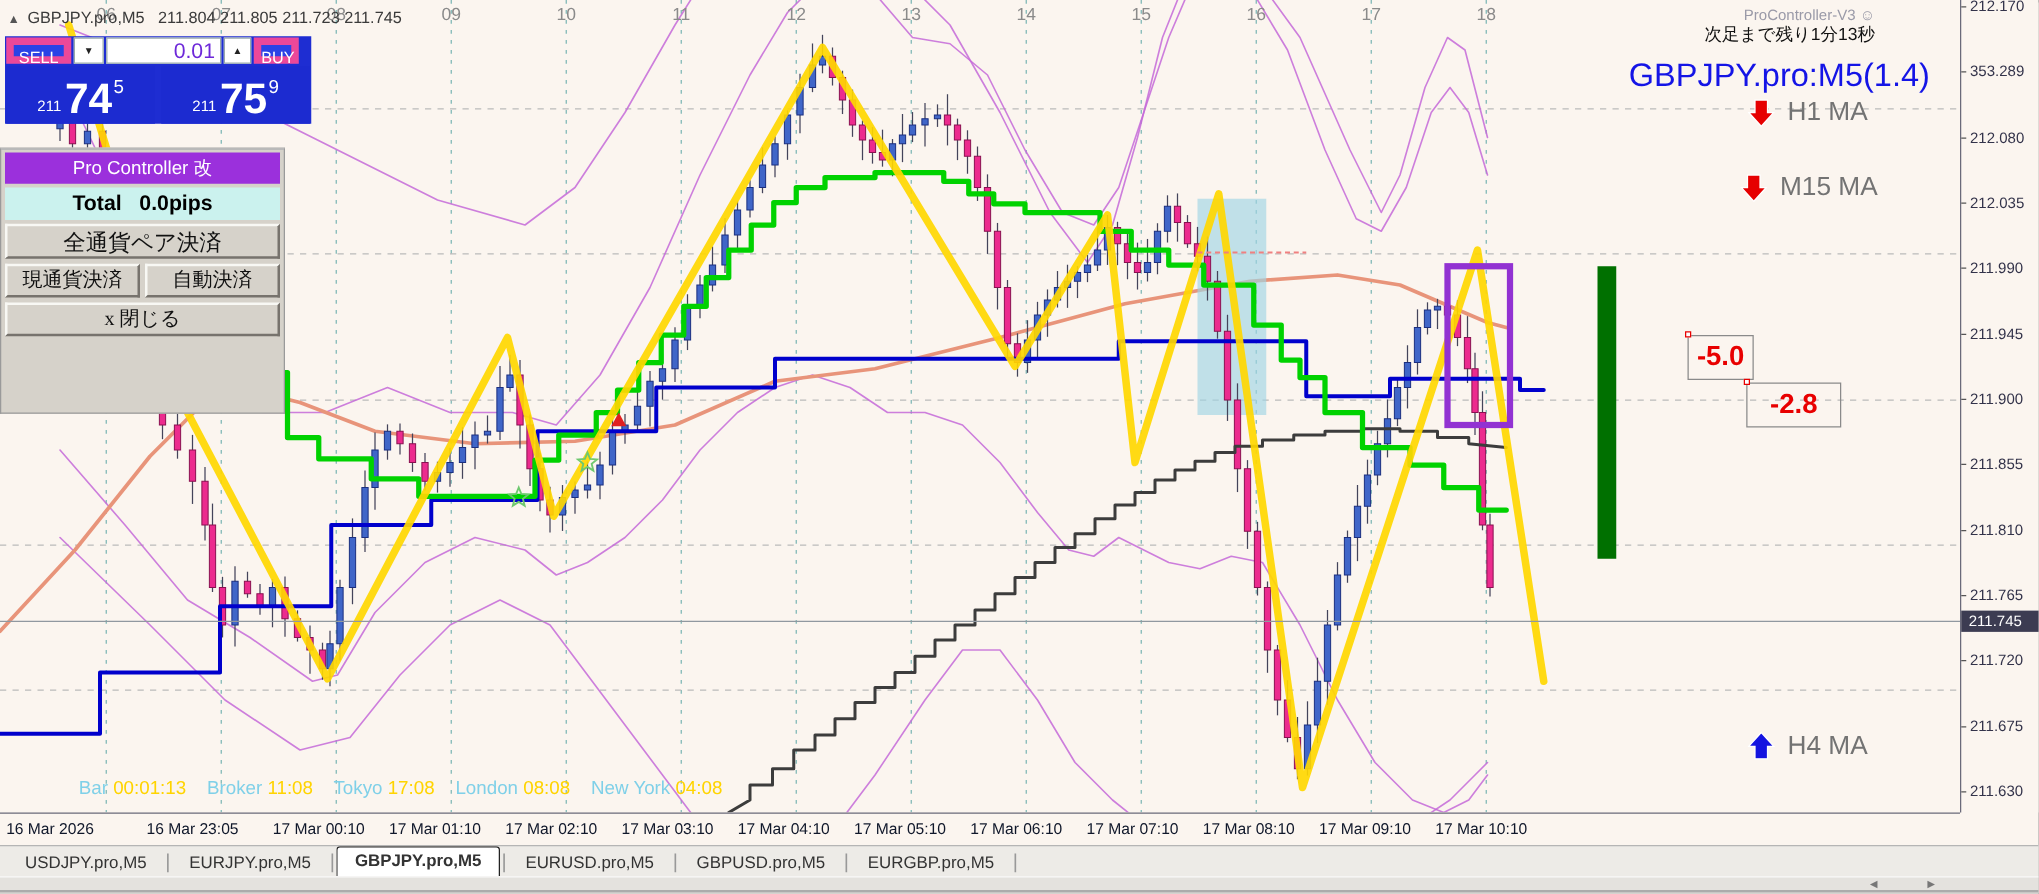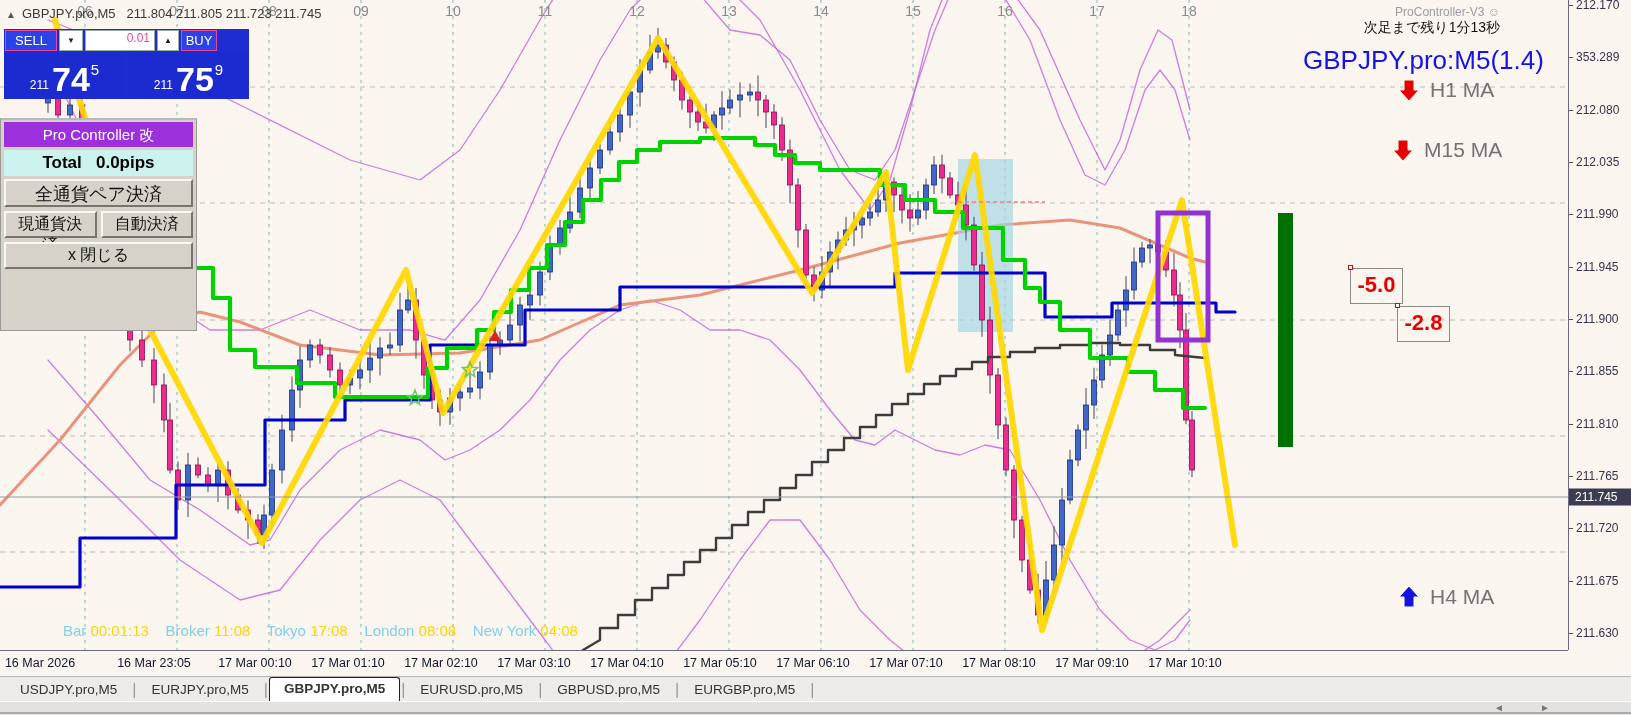--- a/index.html
+++ b/index.html
@@ -22,41 +22,41 @@
   
   #date-row{position:absolute;left:0;top:650px;width:1568px;height:25px;background:#FBF5EF;border-top:1px solid #6a6a7a;}
   .dlabel{position:absolute;top:5px;transform:translateX(-50%);font-size:12.5px;color:#0f172a;white-space:nowrap;}
   
   #session-row{position:absolute;left:63px;top:622px;font-size:15px;white-space:pre;}
   .sess-label{color:#7fd0e8;}
   .sess-value{color:#ffd400;}
   
   #trade-panel{position:absolute;left:4px;top:29px;width:245px;height:70px;background:#1E2DD2;padding:1px;}
   #trade-row1{display:flex;height:21px;gap:2px;}
-  .tbtn{background:#2B42E6;border:1px solid #ec4899;color:#fff;font-size:13px;text-align:center;line-height:19px;}
+  .tbtn{background:#2B42E6;border:6px solid #ec4899;color:#fff;font-size:13px;text-align:center;line-height:19px;}
   #sell-btn{width:52px;} #buy-btn{width:36px;}
   #vol-caret{width:24px;background:#fff;border:1px solid #9aa;color:#222;font-size:8px;text-align:center;line-height:19px;}
-  #vol-input{width:70px;background:#fff;border:1px solid #9aa;color:#ec4899;font-size:12px;text-align:right;padding:0 4px 0 0;}
+  #vol-input{width:92px;background:#fff;border:1px solid #9aa;color:#6d28d9;font-size:17px;text-align:right;padding:0 4px 0 0;}
   #vol-up{width:22px;background:#fff;border:1px solid #9aa;color:#222;font-size:8px;text-align:center;line-height:19px;}
   #trade-prices{display:flex;margin-top:2px;height:46px;gap:5px;}
   .price-block{flex:1;background:#1C2BD0;color:#fff;display:flex;align-items:flex-end;justify-content:center;padding-bottom:3px;}
   .price-small{font-size:12px;margin:0 3px 4px 0;}
   .price-big{font-size:34px;font-weight:bold;line-height:34px;}
   .price-sup{font-size:15px;margin:2px 0 18px 1px;}
   
-  #pc-panel{position:absolute;left:0;top:118px;width:197px;height:213px;background:#D6D2CA;
+  #pc-panel{position:absolute;left:0;top:118px;width:228px;height:213px;background:#D6D2CA;
      border:1px solid #9a9a9a;border-top:2px solid #b9b9b9;padding:2px 3px;}
   #pc-header{height:25px;background:#9B30DC;color:#fff;font-size:15px;text-align:center;line-height:25px;margin-bottom:3px;}
   #pc-total{height:26px;background:#CBF2EE;color:#000;font-size:17px;font-weight:bold;text-align:center;line-height:26px;margin-bottom:3px;white-space:pre;}
   .pc-btn{background:#D6D2CA;border:2px solid;border-color:#f8f8f4 #77736d #77736d #f8f8f4;color:#111;
      font-size:16px;text-align:center;font-family:"Liberation Sans",sans-serif;}
   #pc-btn-all{width:100%;height:28px;margin-bottom:4px;font-size:18px;}
   .pc-row{display:flex;gap:4px;margin-bottom:4px;}
   .pc-row .pc-btn{flex:1;height:27px;}
-  #pc-btn-close{width:100%;height:27px;}
+  #pc-btn-close{width:100%;height:27px;font-family:Liberation Serif, serif;}
   
   #watermark{position:absolute;right:68px;top:5px;font-size:12px;color:#9a9aa8;}
   #countdown{position:absolute;right:68px;top:19px;font-size:14px;color:#111;}
   #symbol-label{position:absolute;left:1303px;top:45px;font-size:26px;color:#1414E6;}
   .ma-label{position:absolute;font-size:21px;color:#737373;display:flex;align-items:center;gap:10px;}
   .loss-box{position:absolute;border:1px solid #8a8a8a;color:#E80000;font-weight:bold;font-size:22px;
      text-align:center;line-height:32px;}
   .anchor-dot{position:absolute;width:5px;height:5px;border:1px solid #E80000;background:#fff;}
   
   #tab-bar{position:absolute;left:0;top:676px;width:1631px;height:25px;background:#EDEBE7;border-top:1px solid #b5b5b5;
@@ -443,21 +443,21 @@
         </div>
         <div class="ma-label" style="left: 1398px; top: 585px;">
           <svg width="22" height="24" viewBox="-11 -12 22 24">
             <path d="M -5,10 L 5,10 L 5,0 L 10,0 L 0,-11 L -10,0 L -5,0 Z" fill="#1414E0" stroke="#fff" stroke-width="1"></path>
           </svg>
           <span>H4 MA</span>
         </div>
       </div>
 
     <div class="loss-box" style="left:1350px;top:268px;width:53px;height:36px;">-5.0</div>
-    <div class="loss-box" style="left:1397px;top:306px;width:53px;height:36px;">-2.8</div>
+    <div class="loss-box" style="left:1397px;top:306px;width:76px;height:36px;">-2.8</div>
     <div class="anchor-dot" style="left:1348px;top:265px;"></div>
     <div class="anchor-dot" style="left:1395px;top:303px;"></div>
 
     <div id="session-row"><span class="sess-label">Bar </span><span class="sess-value">00:01:13    </span><span class="sess-label">Broker </span><span class="sess-value">11:08    </span><span class="sess-label">Tokyo </span><span class="sess-value">17:08    </span><span class="sess-label">London </span><span class="sess-value">08:08    </span><span class="sess-label">New York </span><span class="sess-value">04:08</span></div>
   </div>
 
   <div id="price-axis">
       <div class="ptick-mark" style="top: 5px;"></div>
       <div class="ptick" style="top: 5px;">212.170</div>
       <div class="ptick-mark" style="top: 57.33px;"></div>

